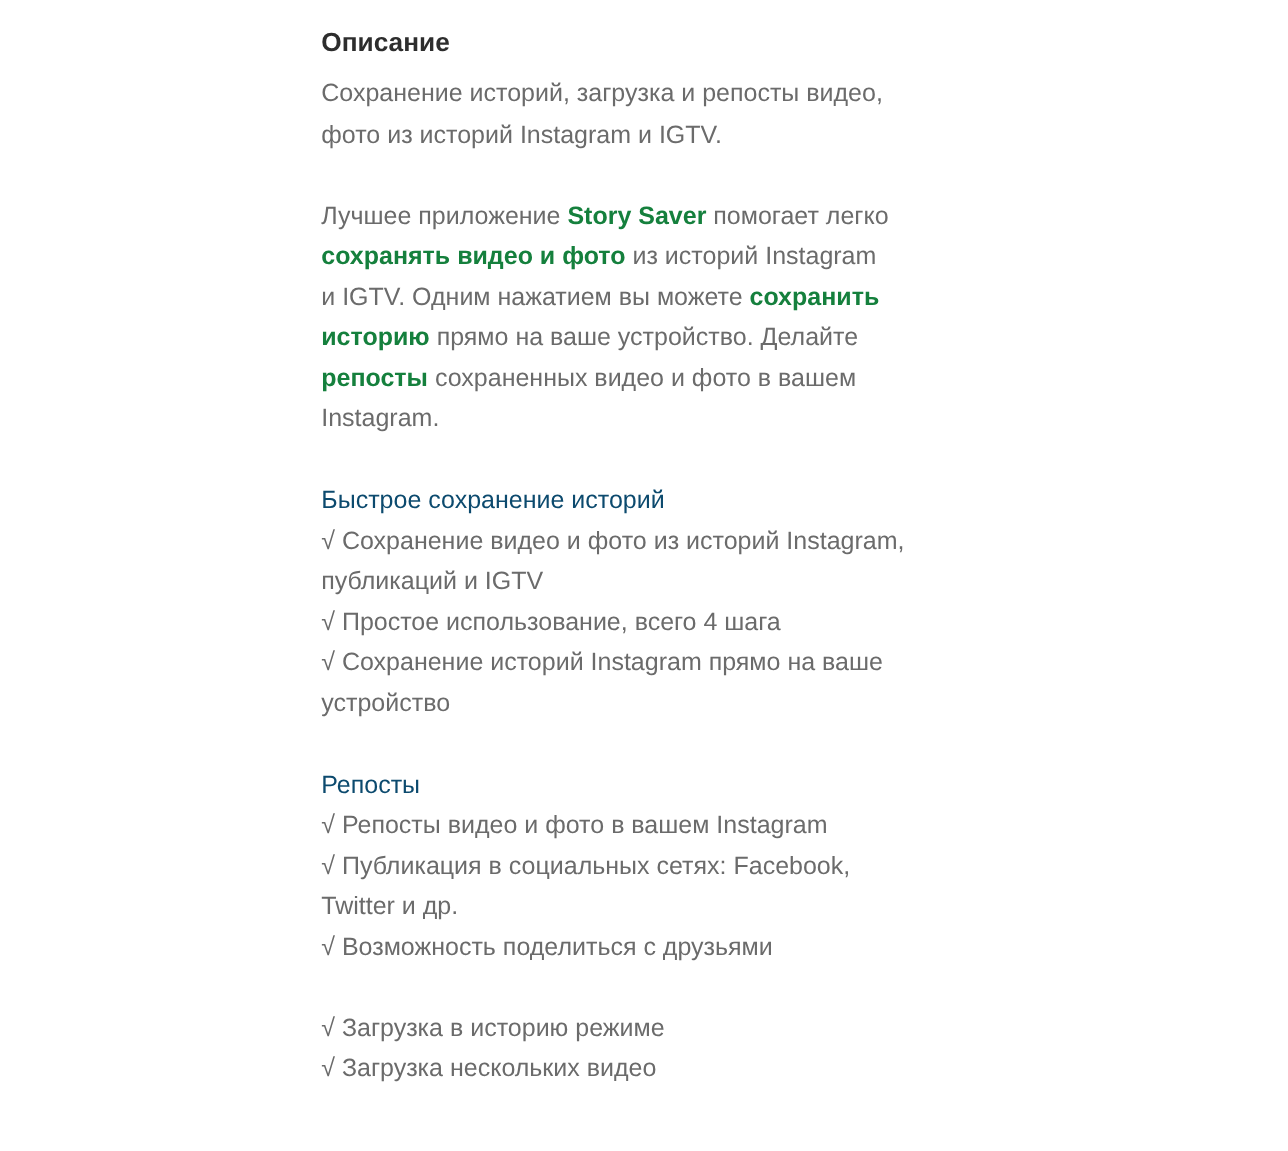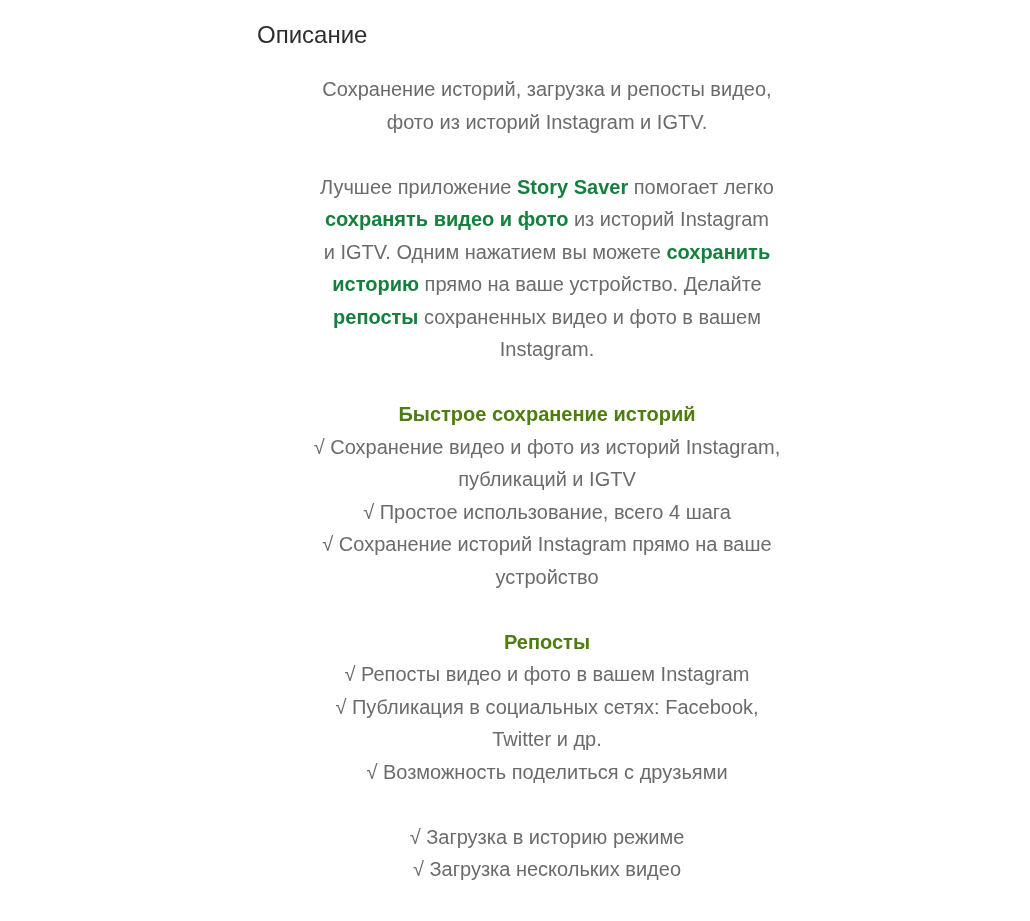--- a/index.html
+++ b/index.html
@@ -13,36 +13,35 @@
     font-family: "Liberation Sans", sans-serif;
   }
   .content {
     position: absolute;
     left: 257px;
     top: 0;
     width: 580px;
   }
   .title {
     padding-top: 21px;
-    font-size: 24px;
+    font-size: 21px;
     line-height: 28px;
-    font-weight: 400;
+    font-weight: 700;
     color: #2d2d2d;
   }
   .blocks {
-    margin-top: 24px;
+    margin-top: 10px;
     font-size: 20px;
     line-height: 32.5px;
     color: #6b6b6b;
-    text-align: center;
   }
   .block { white-space: pre-wrap; }
   .block + .block { margin-top: 32.5px; }
   .bold { font-weight: 700; color: #15803d; }
-  .section-heading { font-weight: 700; color: #4d7c0f; white-space: pre-wrap; }
+  .section-heading { font-weight: 400; color: #0c4a6e; white-space: pre-wrap; }
   .feature-item { white-space: pre-wrap; }
 </style>
 </head>
 <body>
 
 <div class="page">
   <div class="content">
     <h1 class="title">Описание</h1>
     <div class="blocks">
         <div class="block"><span class="regular">Сохранение историй, загрузка и репосты видео,

